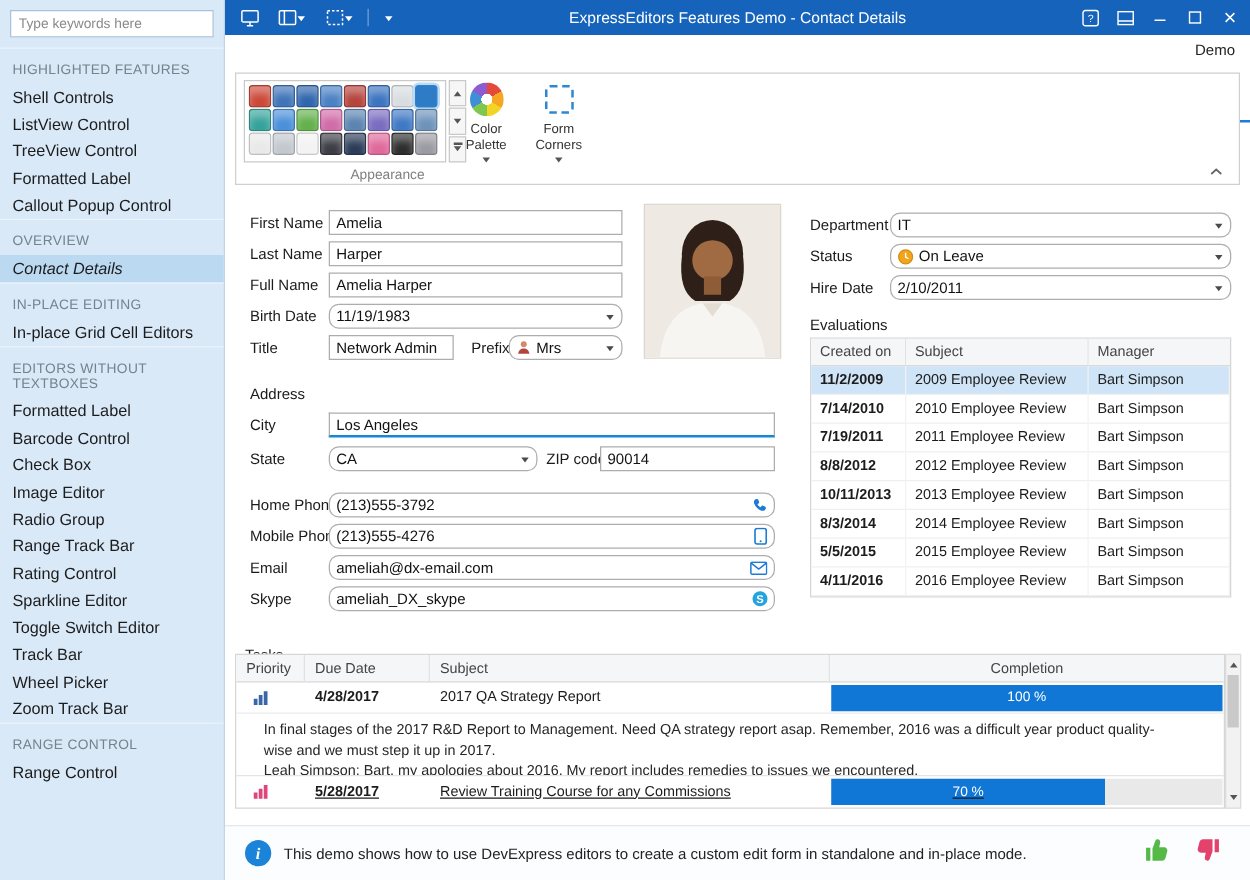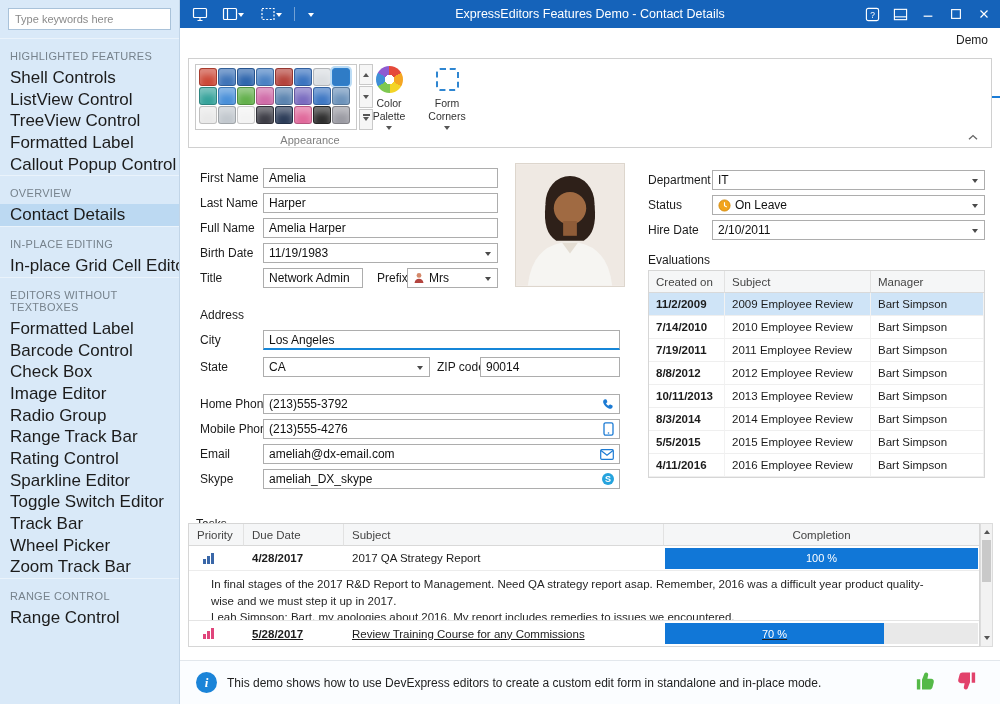--- a/index.html
+++ b/index.html
@@ -7,22 +7,22 @@
   body { font-family:"Liberation Sans",sans-serif; background:#fff; overflow:hidden; }
   .app { position:relative; width:1000px; height:704px; background:#fff; }
 
   
   .sidebar { position:absolute; left:0; top:0; width:180px; height:704px; background:#d9e9f8; border-right:1px solid #c2d5e7; overflow:hidden; }
   .search-wrap { margin:8px; height:22px; background:#fff; border:1px solid #a9c2d9; display:flex; align-items:center; padding:0 6px; }
   .search-wrap input { border:0; outline:0; width:100%; font:11px "Liberation Sans",sans-serif; color:#333; background:transparent; }
   .search-wrap input::placeholder { color:#8a8a8a; }
   .nav-section { border-top:1px solid #eaf3fb; }
   .nav-title { padding:11px 10px 5px; font-size:11px; color:#76828c; letter-spacing:.3px; }
-  .nav-item { height:21.7px; line-height:21.7px; padding:0 10px; font-size:17px; color:#1c1c1c; white-space:nowrap; cursor:default; }
-  .nav-item.sel { background:#bcd9f2; }
+  .nav-item { height:21.7px; line-height:21.7px; padding:0 10px; font-size:13px; color:#1c1c1c; white-space:nowrap; cursor:default; }
+  .nav-item.sel { background:#bcd9f2;font-style:italic; }
 
   
   .titlebar { position:absolute; left:180px; top:0; width:820px; height:28px; background:#1563ba; color:#fff; }
   .tb-left { position:absolute; left:10px; top:0; height:28px; display:flex; align-items:center; gap:8px; }
   .tb-title { position:absolute; left:0; top:0; width:100%; height:28px; display:flex; align-items:center; justify-content:center; font-size:12.5px; }
   .tb-right { position:absolute; right:2px; top:0; height:28px; display:flex; align-items:center; }
   .tb-btn { width:28px; height:28px; display:flex; align-items:center; justify-content:center; }
   .tb-sep { width:1px; height:14px; background:rgba(255,255,255,.4); }
   .wcar { width:0; height:0; border:3.5px solid transparent; border-top:4.5px solid #fff; margin-top:4px; }
 
@@ -46,21 +46,21 @@
       conic-gradient(#e5493a 0 60deg,#f5a623 0 120deg,#f3d426 0 180deg,#7ec850 0 240deg,#3f8fd6 0 300deg,#8e5bd1 0 360deg); }
   .corners-icon { width:23px; height:23px; border:2px dashed #2f86d1; border-radius:4px; margin:5px 0 6px; }
   .gcar { width:0; height:0; border:3.5px solid transparent; border-top:4.5px solid #555; margin-top:3px; }
   .collapse { position:absolute; right:10px; bottom:4px; width:16px; height:12px; display:flex; align-items:center; justify-content:center; }
 
   
   .main { position:absolute; left:180px; top:150px; width:820px; height:510px; background:#fff; }
   .lbl { position:absolute; font-size:12px; color:#1b1b1b; white-space:nowrap; }
   .fld { position:absolute; height:20px; border:1px solid #adadad; background:#fff; font-size:12px; color:#111; }
   input.fld { padding:0 5px; font:12px "Liberation Sans",sans-serif; outline:none; }
-  div.fld { display:flex; align-items:center; padding:0 5px; }
+  div.fld { display:flex; align-items:center; padding:0 5px;border-radius:8px; }
   div.fld input { flex:1; border:0; outline:0; font:12px "Liberation Sans",sans-serif; color:#111; background:transparent; min-width:0; }
   .focused { border-bottom:2px solid #1586d8 !important; }
   .combo .txt { flex:1; white-space:nowrap; overflow:hidden; }
   .cbtn { width:14px; height:100%; display:flex; align-items:center; justify-content:center; margin-right:-3px; }
   .car { width:0; height:0; border:3.5px solid transparent; border-top:4.5px solid #4a4a4a; margin-top:4px; }
   .fic { margin-left:4px; display:flex; align-items:center; }
   .lic { margin-right:4px; display:flex; align-items:center; }
   .skype-badge { width:12px; height:12px; border-radius:50%; background:#25a3dd; color:#fff; font:bold 9px "Liberation Sans",sans-serif; display:flex; align-items:center; justify-content:center; }
   .photo { position:absolute; left:335px; top:13px; width:110px; height:124px; border:1px solid #ddd6cd; }
   .sect { position:absolute; font-size:12px; color:#1b1b1b; }

